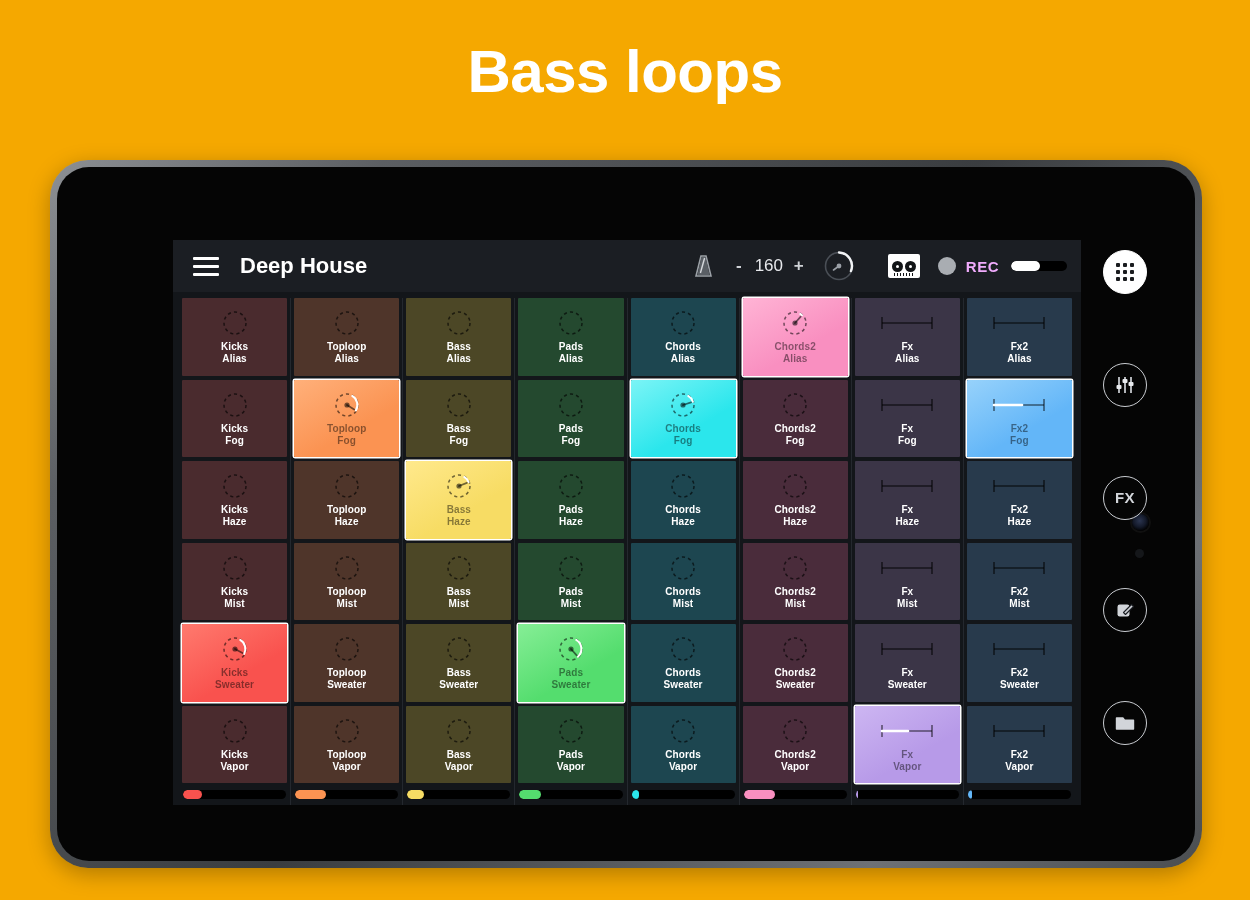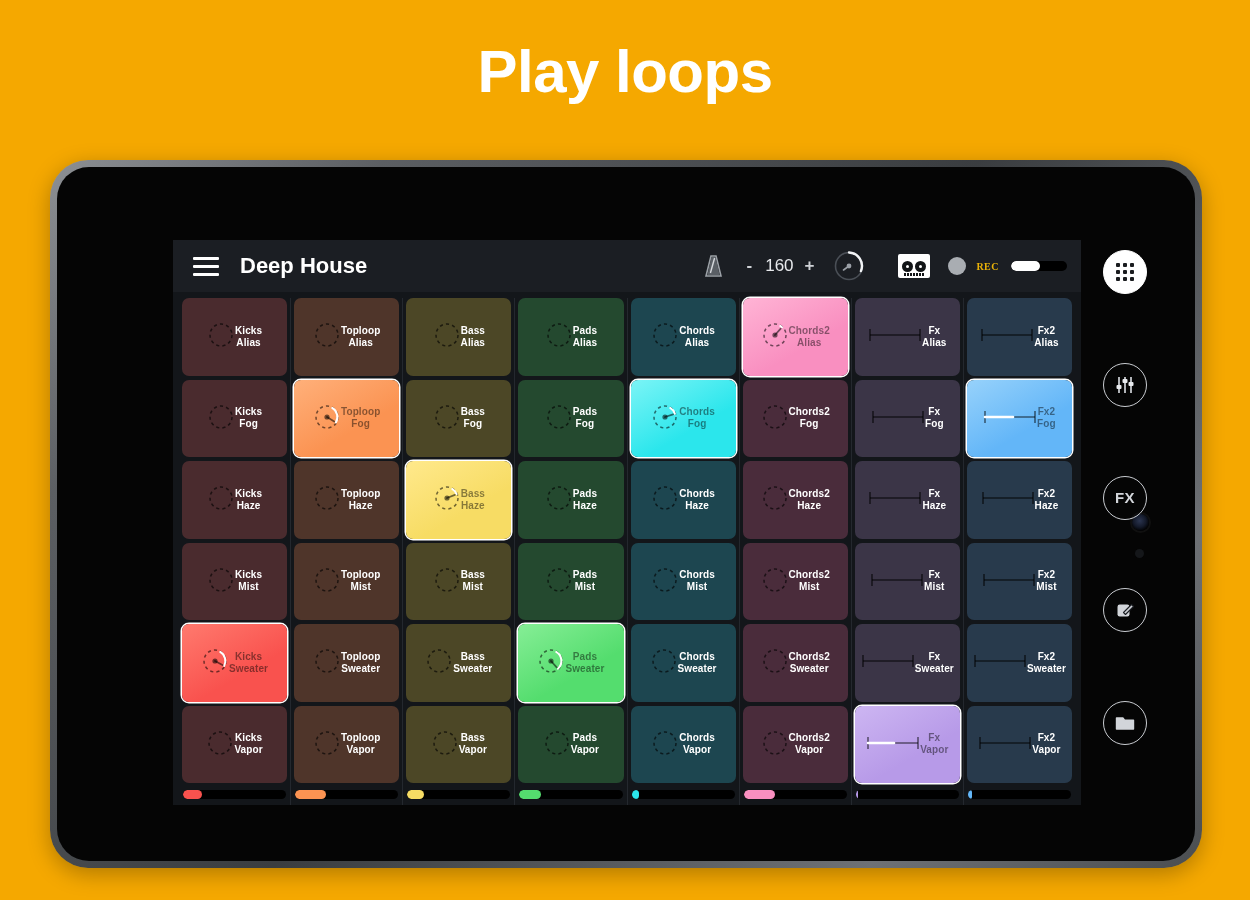--- a/index.html
+++ b/index.html
@@ -122,21 +122,21 @@
   }
   .tape-icon .reel::after{
     content:""; width:3px;height:3px;border-radius:50%;background:#fff;
   }
   .tape-icon .strip {
     position:absolute; bottom:2px; left:6px; width:20px; height:3px;
     background: repeating-linear-gradient(to right,#121417 0 1.5px,transparent 1.5px 3px);
   }
 
   .rec-dot { width: 18px; height: 18px; border-radius: 50%; background: #a9adb2; cursor: pointer; }
-  .rec-label { color: #eab308; font-size: 10px; font-weight: bold; letter-spacing: 0.5px; font-family: Liberation Serif, serif; }
+  .rec-label { color: #f0abfc; font-size: 15px; font-weight: bold; letter-spacing: 0.5px; }
   .vol-track {
     width: 56px; height: 10px; border-radius: 5px; background: #000000; cursor: pointer;
     position: relative; overflow: hidden;
   }
   .vol-fill { height: 100%; background: #ffffff; border-radius: 5px; }
 
   
   .gridarea {
     position: absolute; left: 0; top: 52px;
     width: 908px; height: 513px;
@@ -148,22 +148,22 @@
     display: flex; flex-direction: column;
     padding: 0 3px;
     border-right: 1px solid #24282e;
     position: relative;
   }
   .col:last-child { border-right: none; }
 
   .pad {
     flex: 1;
     margin-bottom: 4px;
-    border-radius: 7px;
-    display: flex; flex-direction: row;
+    border-radius: 1px;
+    display: flex; flex-direction: column;
     align-items: center; justify-content: center;
     cursor: pointer;
     position: relative;
     min-height: 0;
   }
   .pad.active { box-shadow: 0 0 0 1.5px #ffffff; }
   .pad .icon { height: 30px; display: flex; align-items: center; justify-content: center; margin-bottom: 3px; }
   .pad .lbl {
     font-size: 10px; font-weight: bold; line-height: 1.22;
     text-align: center; color: #ffffff; letter-spacing: 0.1px;
@@ -190,21 +190,21 @@
     border: 1.6px solid #c9ccd1; cursor: pointer;
   }
   .railbtn.filled { background: #ffffff; border-color: #ffffff; }
   .railbtn .fxtxt { color: #d2d5da; font-size: 15px; font-weight: bold; letter-spacing: 0.3px; }
   .dots { display: grid; grid-template-columns: repeat(3,4px); grid-gap: 3px; }
   .dots i { width: 4px; height: 4px; background: #1a1c1f; display:block; border-radius:1px; }
 </style>
 </head>
 <body>
 
-<div class="headline">Play loops</div>
+<div class="headline">Bass loops</div>
 
 <div class="tablet">
   <div class="tablet-inner">
     <div class="cam-lens"></div>
     <div class="cam-sensor"></div>
 
     <div class="screen">
 
       <div class="topbar">
         <div class="hamburger">

